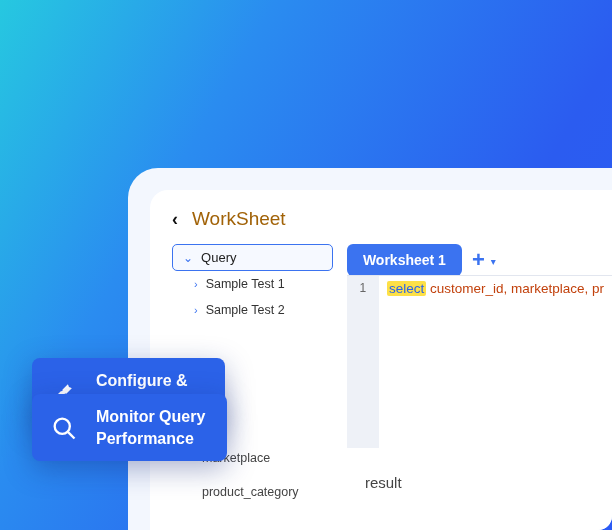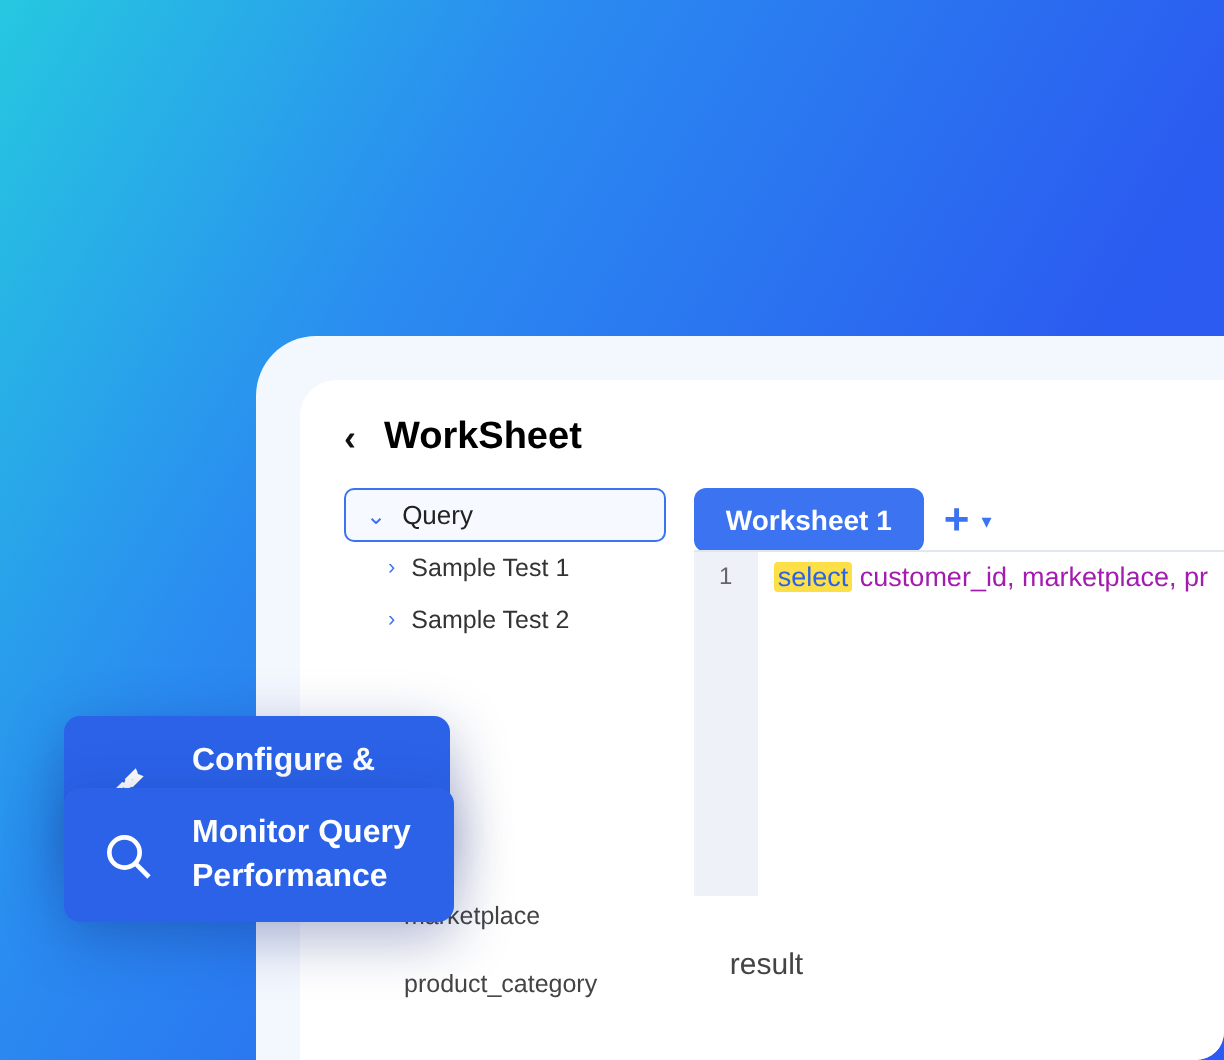--- a/index.html
+++ b/index.html
@@ -37,22 +37,22 @@
 }
 .back-chevron {
   font-size: 18px;
   font-weight: 700;
   color: #111;
   cursor: pointer;
   line-height: 1;
 }
 .page-title {
   font-size: 19px;
-  font-weight: 700;
-  color: #000000;
+  font-weight: 400;
+  color: #a16207;
 }
 .content-row {
   display: flex;
   gap: 14px;
   height: 100%;
 }
 .sidebar {
   width: 162px;
 }
 .test-dropdown {
@@ -138,21 +138,21 @@
   color: #666;
   height: 172px;
 }
 .code-line {
   padding: 5px 8px 0 8px;
   font-size: 13.5px;
   white-space: nowrap;
   height: 172px;
 }
 .kw-select { color: #2b62e8; background: #fde047; padding: 0 2px; border-radius: 2px; }
-.kw-col { color: #a21caf; }
+.kw-col { color: #c2410c; }
 .results-area {
   padding: 10px 0 0 14px;
 }
 .results-title {
   font-size: 13px;
   font-weight: 700;
   color: #222;
 }
 .results-col {
   font-size: 15px;

